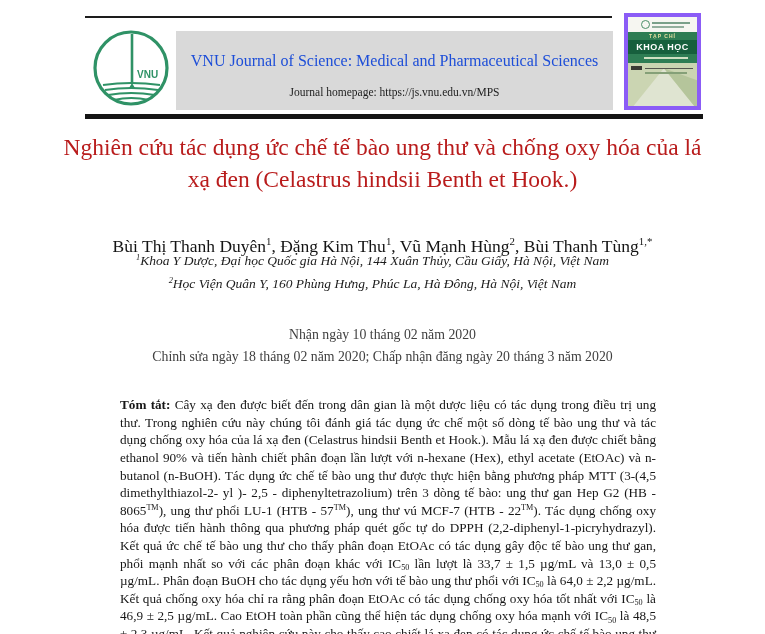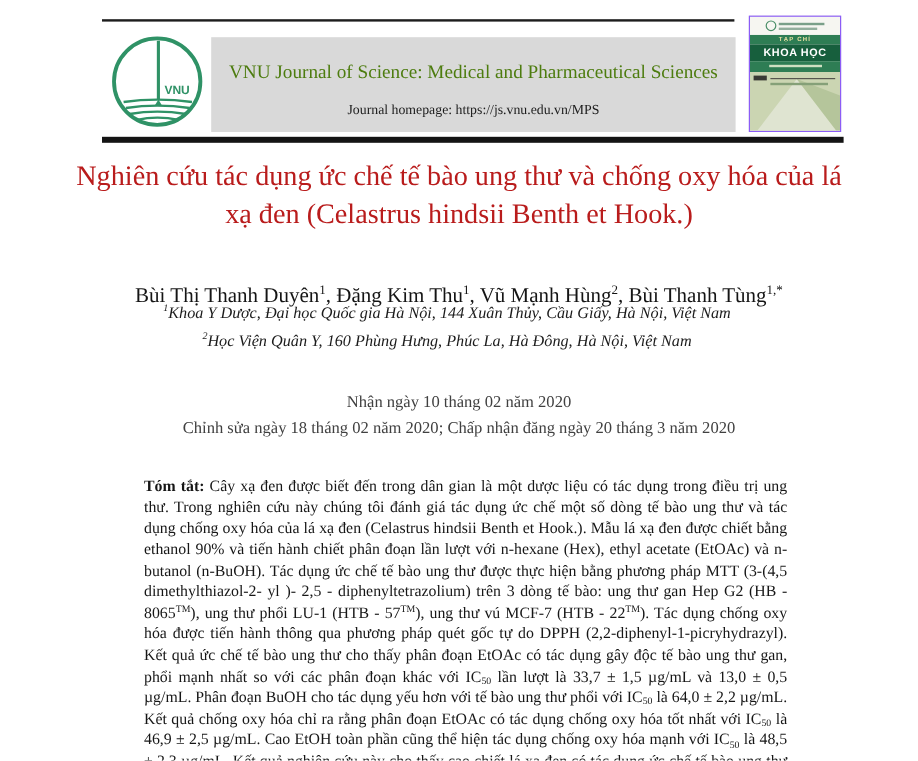--- a/index.html
+++ b/index.html
@@ -8,26 +8,26 @@
     font-family:"Liberation Serif", serif; color:#1b1b1b; overflow:hidden;
   }
   
   .rule-top   { position:absolute; left:85px; top:16px; width:527px; height:2px; background:#1d1d1d; }
   .rule-thick { position:absolute; left:85px; top:114px; width:618px; height:5px; background:#141414; }
   .logo { position:absolute; left:91px; top:28px; width:80px; height:80px; }
   .masthead {
     position:absolute; left:176px; top:31px; width:437px; height:79px;
     background:#d9d9d9; text-align:center;
   }
-  .journal-title { padding-top:21px; font-size:16px; color:#4d7c0f; }
+  .journal-title { padding-top:21px; font-size:16px; color:#1d4ed8; }
   .homepage { margin-top:16px; font-size:11.5px; color:#1c1c1c; }
   
   .cover {
     position:absolute; left:624px; top:13px; width:77px; height:97px;
-    border:1px solid #8b5cf6; box-sizing:border-box; background:#f5f5f0;
+    border:4px solid #8b5cf6; box-sizing:border-box; background:#f5f5f0;
     display:flex; flex-direction:column; overflow:hidden;
   }
   .cover-top { position:relative; height:15px; background:#f6f6f1; flex:none; }
   .cover-top-logo { position:absolute; left:13px; top:3px; width:7px; height:7px; border:1px solid #4a8f68; border-radius:50%; }
   .cover-top-bar1 { position:absolute; left:24px; top:5px; width:38px; height:2px; background:#7aa089; }
   .cover-top-bar2 { position:absolute; left:24px; top:9px; width:32px; height:2px; background:#93af9d; }
   .cover-band-tapchi {
     height:8px; flex:none; background:#2e7d54; color:#e8e0a2;
     font-family:"Liberation Sans", sans-serif; font-weight:bold;
     font-size:5px; line-height:8px; text-align:center; letter-spacing:1px;

